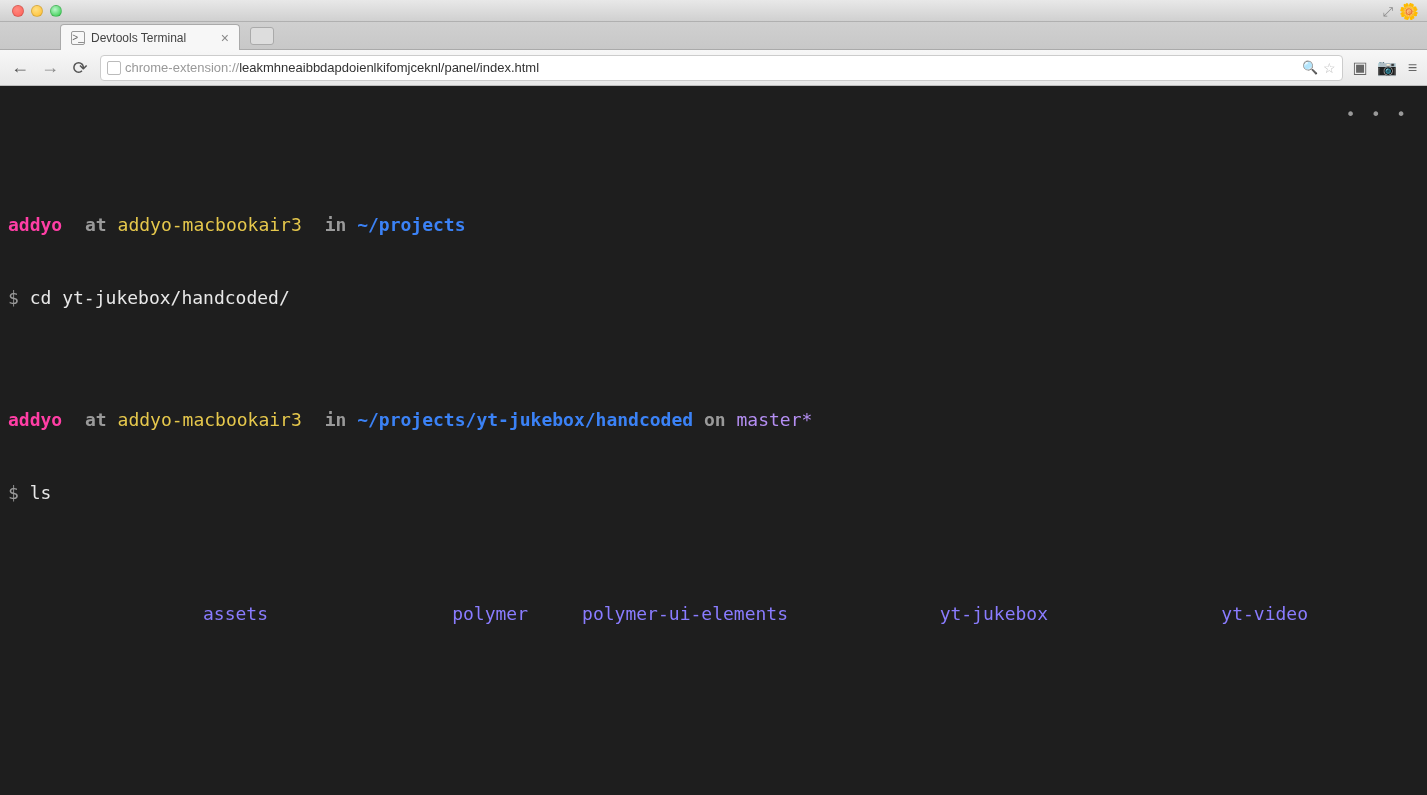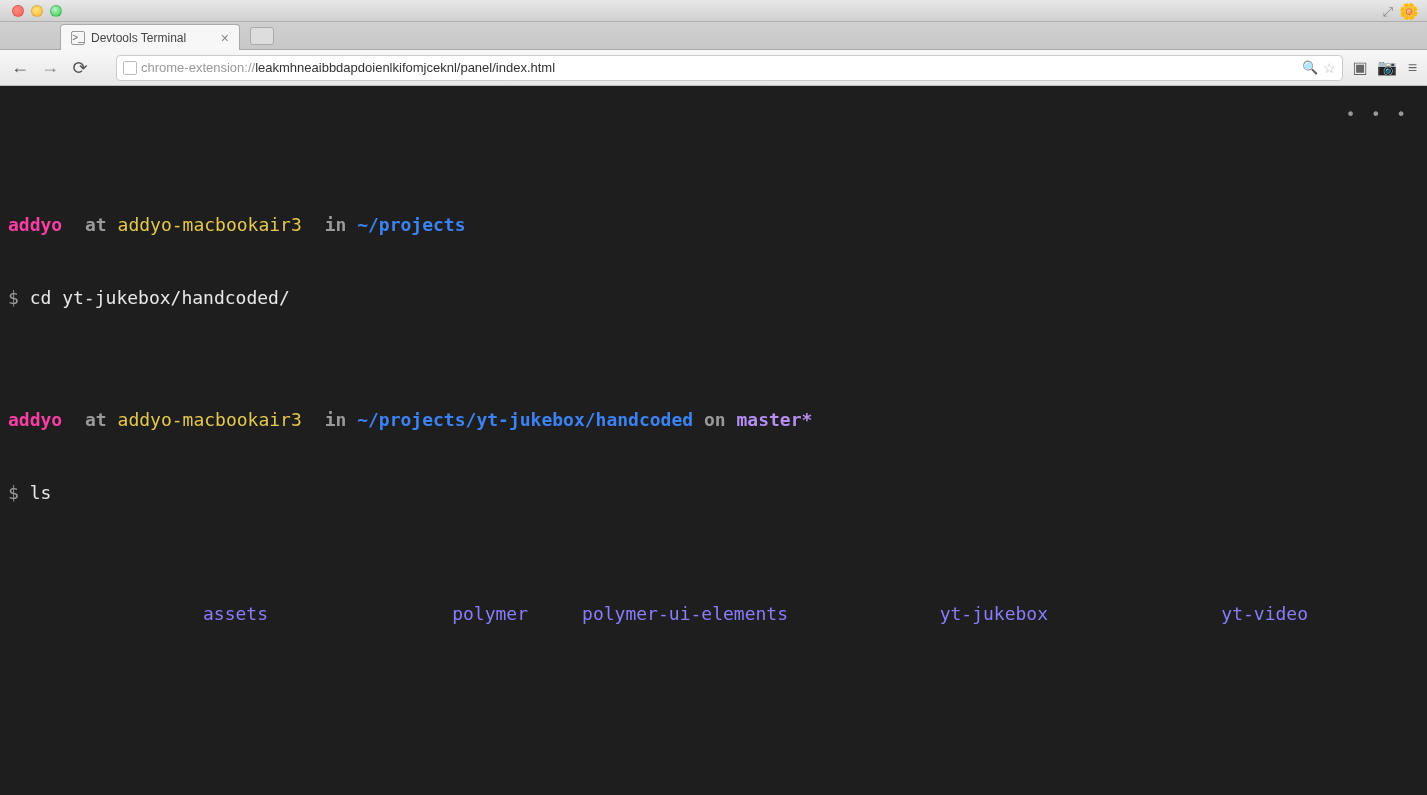--- a/index.html
+++ b/index.html
@@ -85,21 +85,20 @@
       height: 26px;
       background: #fff;
       border: 1px solid #ccc;
       border-radius: 4px;
       display: flex;
       align-items: center;
       padding: 0 6px;
       font-size: 13px;
       color: #333;
       gap: 4px;
-      margin-left: 16px;
     }
     .urlbar .page-icon {
       width: 14px; height: 14px;
       border: 1px solid #bbb; border-radius: 2px;
       display: inline-block;
     }
     .urlbar-text { flex: 1; white-space: nowrap; overflow: hidden; }
     .urlbar-text .scheme { color: #999; }
     .urlbar-star { color: #bbb; font-size: 14px; }
     .urlbar-mag { color: #bbb; font-size: 13px; }
@@ -117,21 +116,21 @@
       overflow: hidden;
       position: relative;
     }
     .terminal .line { white-space: pre; }
     .kebab { position: absolute; top: 18px; right: 18px; color: #999; letter-spacing: 3px; font-size: 16px; }
     .c-user { color: #ff3ea5; font-weight: bold; }
     .c-at   { color: #9a9a9a; font-weight: bold; margin-left: 12px; }
     .c-host { color: #e6c84c; font-weight: normal; text-align: center; }
     .c-path { color: #3b82f6; font-weight: bold; }
     .c-on   { color: #9a9a9a; font-weight: bold; }
-    .c-branch { color: #b48ef2; font-weight: bold; text-align: center; }
+    .c-branch { color: #b48ef2; font-weight: normal; text-align: center; }
     .c-prompt { color: #9a9a9a; }
     .c-cmd  { color: #e8e8e8; }
     .c-dir  { color: #8a7cff; }
     .c-file { color: #e8e8e8; }
     .ls-grid {
       display: grid;
       grid-template-columns: 260px 260px 260px 260px 260px;
       text-align: right;
     }
   </style>

